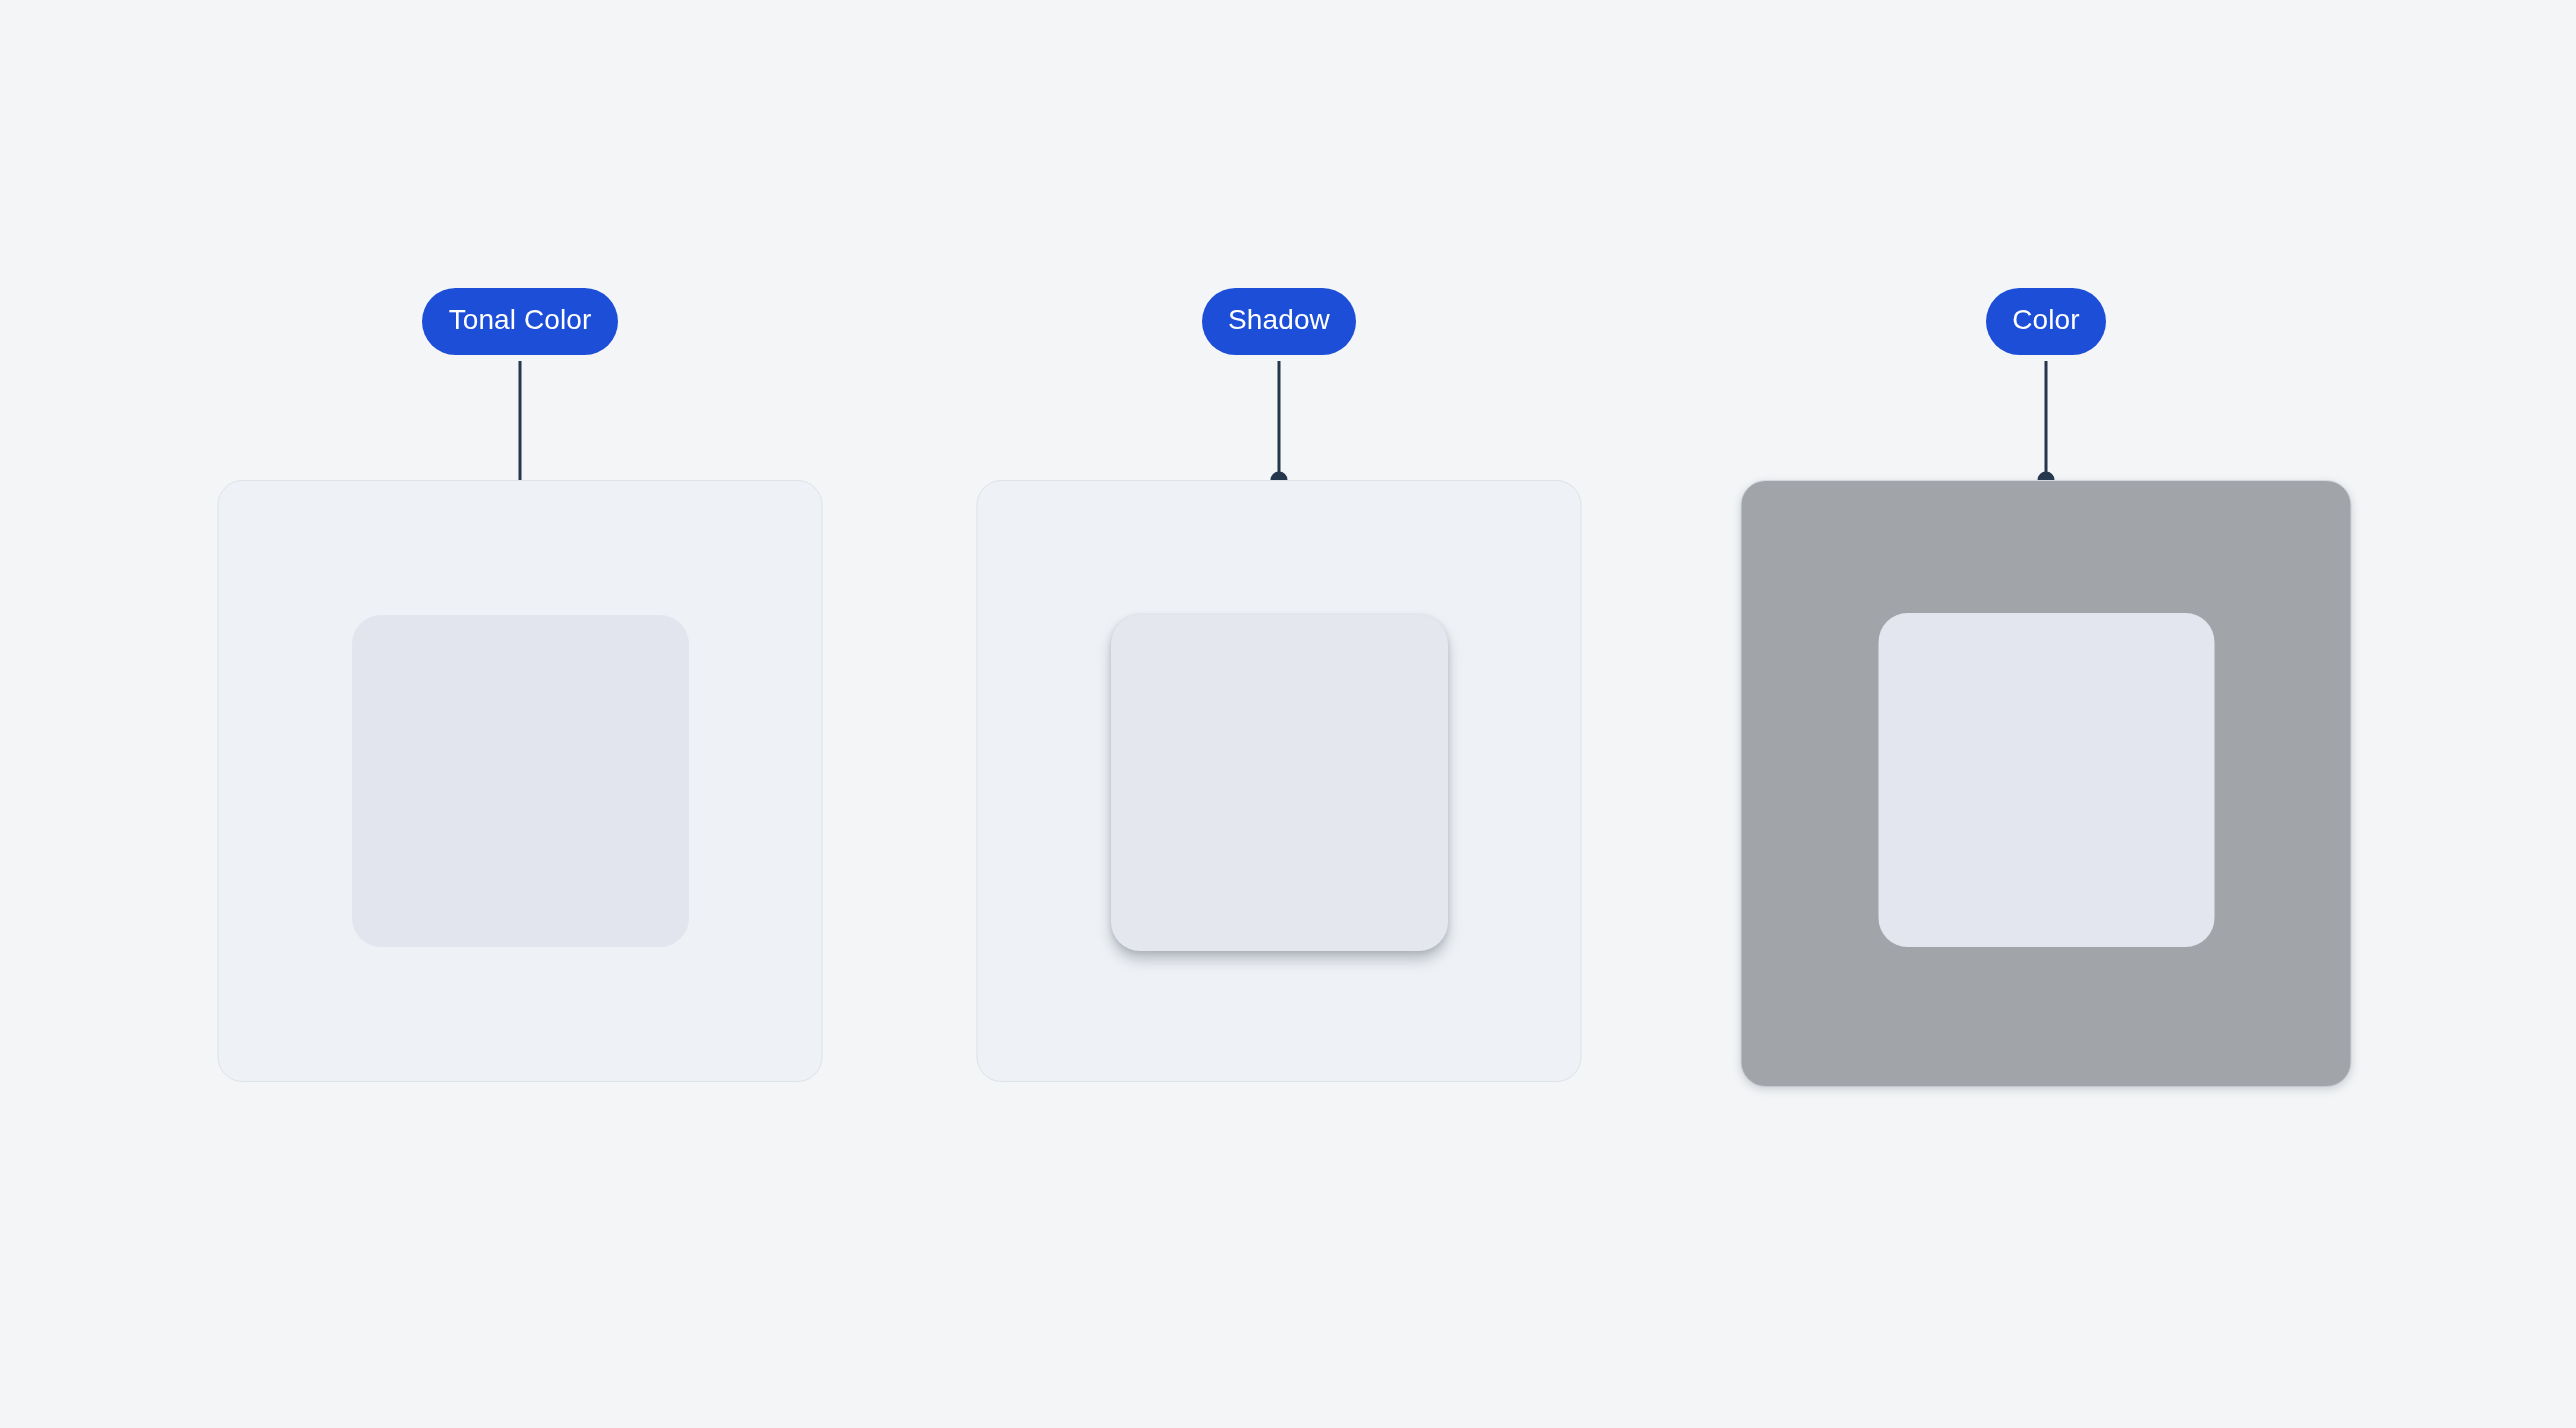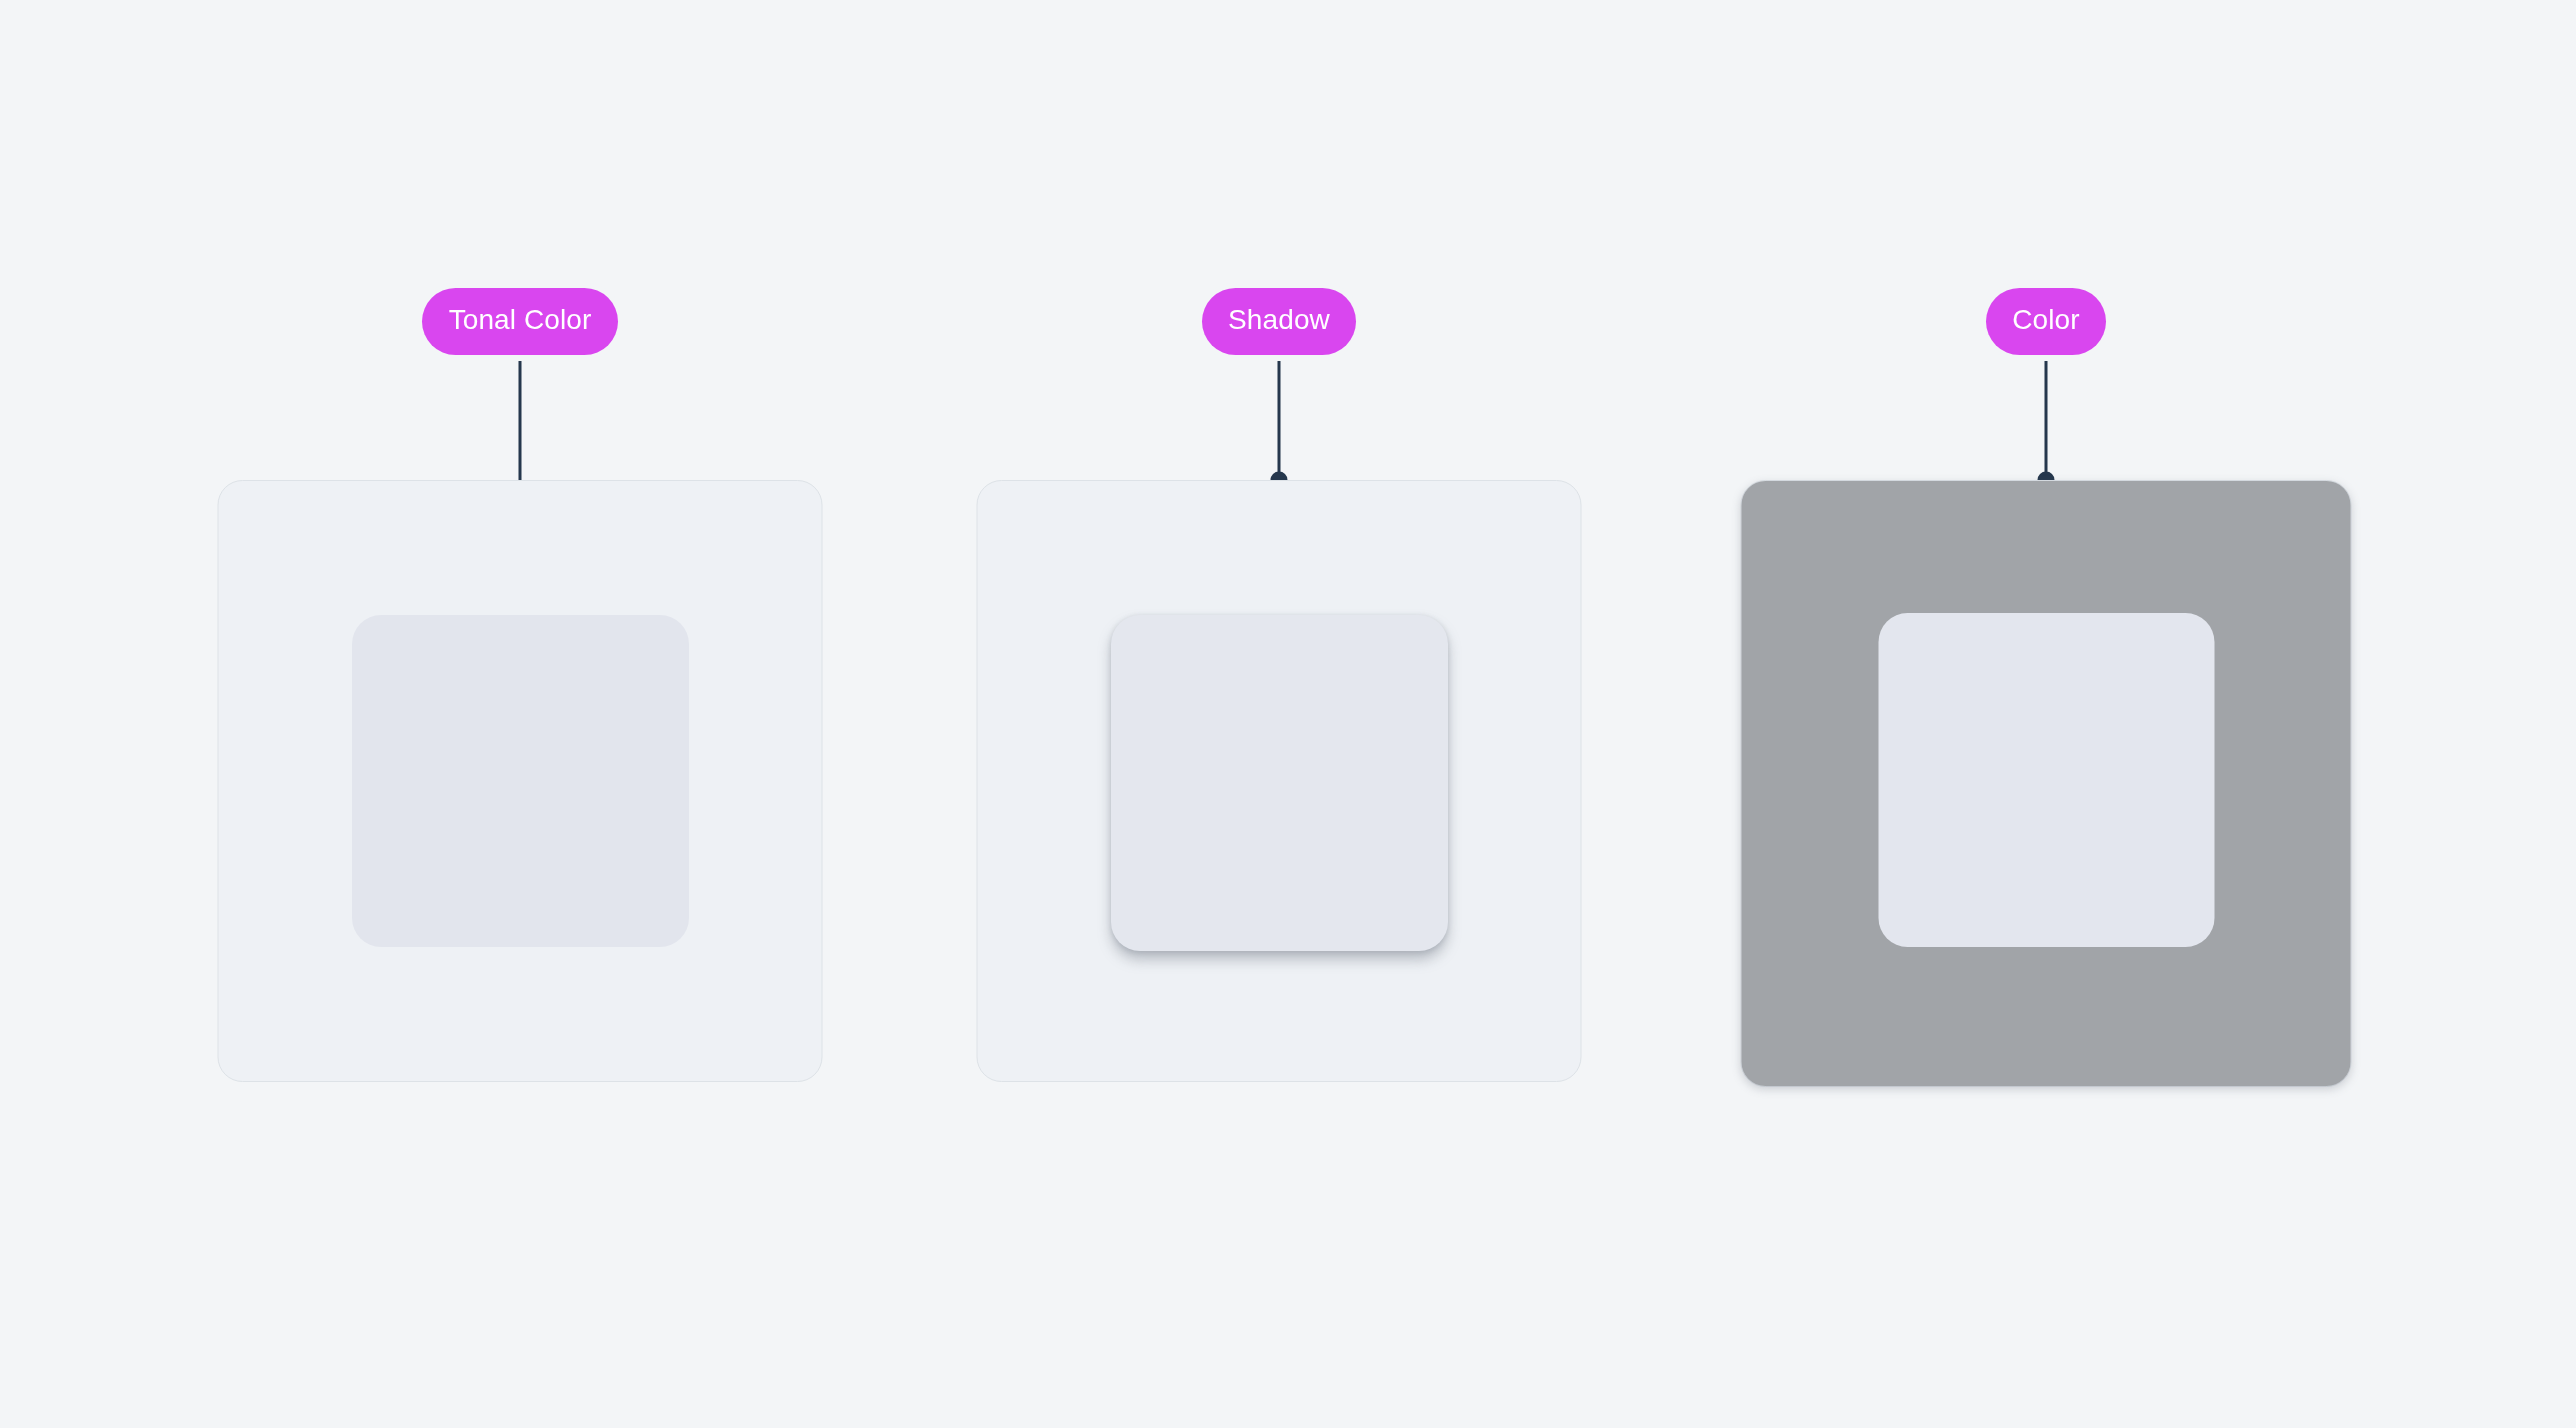--- a/index.html
+++ b/index.html
@@ -37,21 +37,21 @@
   .pill-wrap {
     position: absolute;
     top: 288px;
     left: 0;
     width: 722px;
     display: flex;
     justify-content: center;
     pointer-events: none;
   }
   .pill {
-    background: #d946ef;
+    background: #1d4ed8;
     color: #ffffff;
     font-size: 28px;
     line-height: 1;
     padding: 18px 26.5px 20.5px 26.5px;
     border-radius: 601px;
     box-shadow: 0 0 0 5.4px #f3f5f7;
     white-space: nowrap;
     letter-spacing: 0.1px;
   }
 

